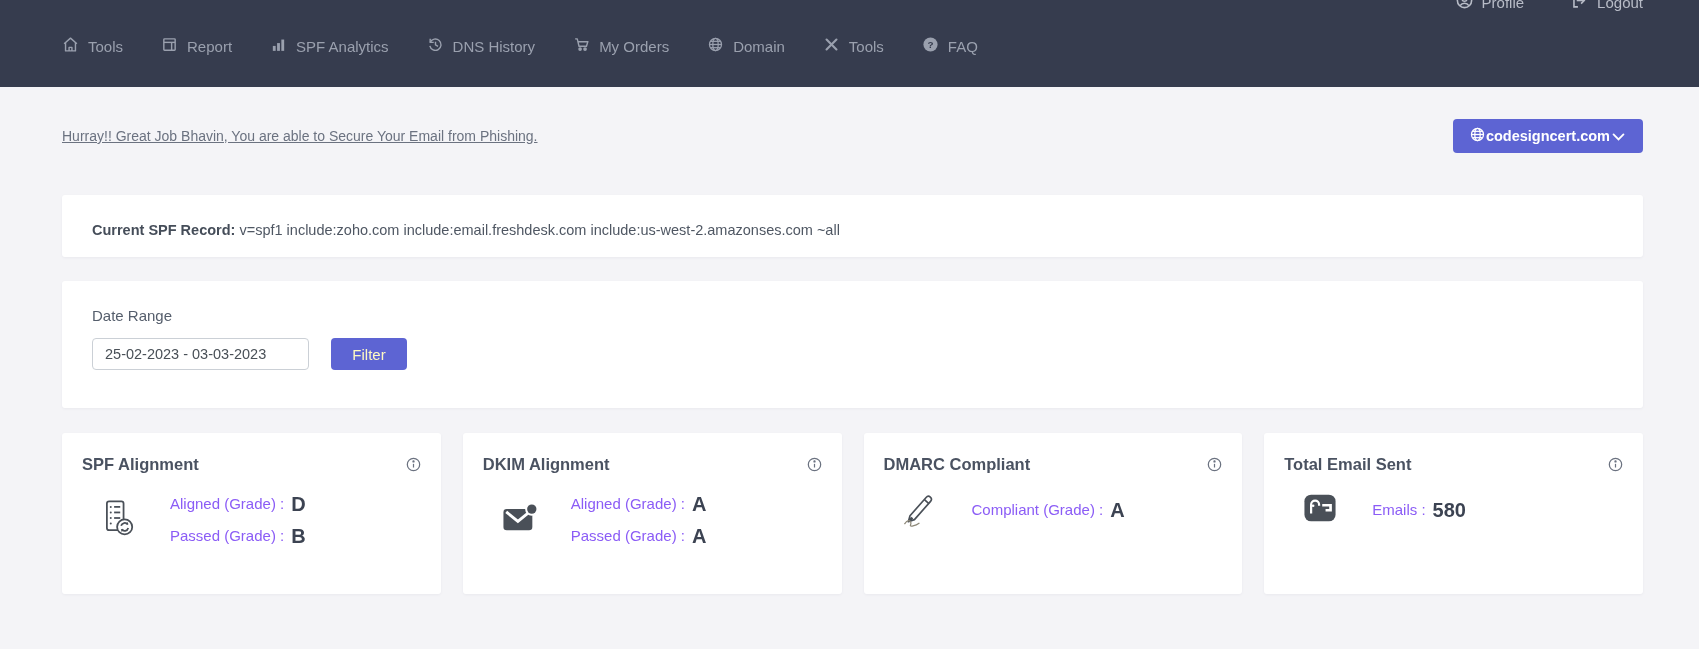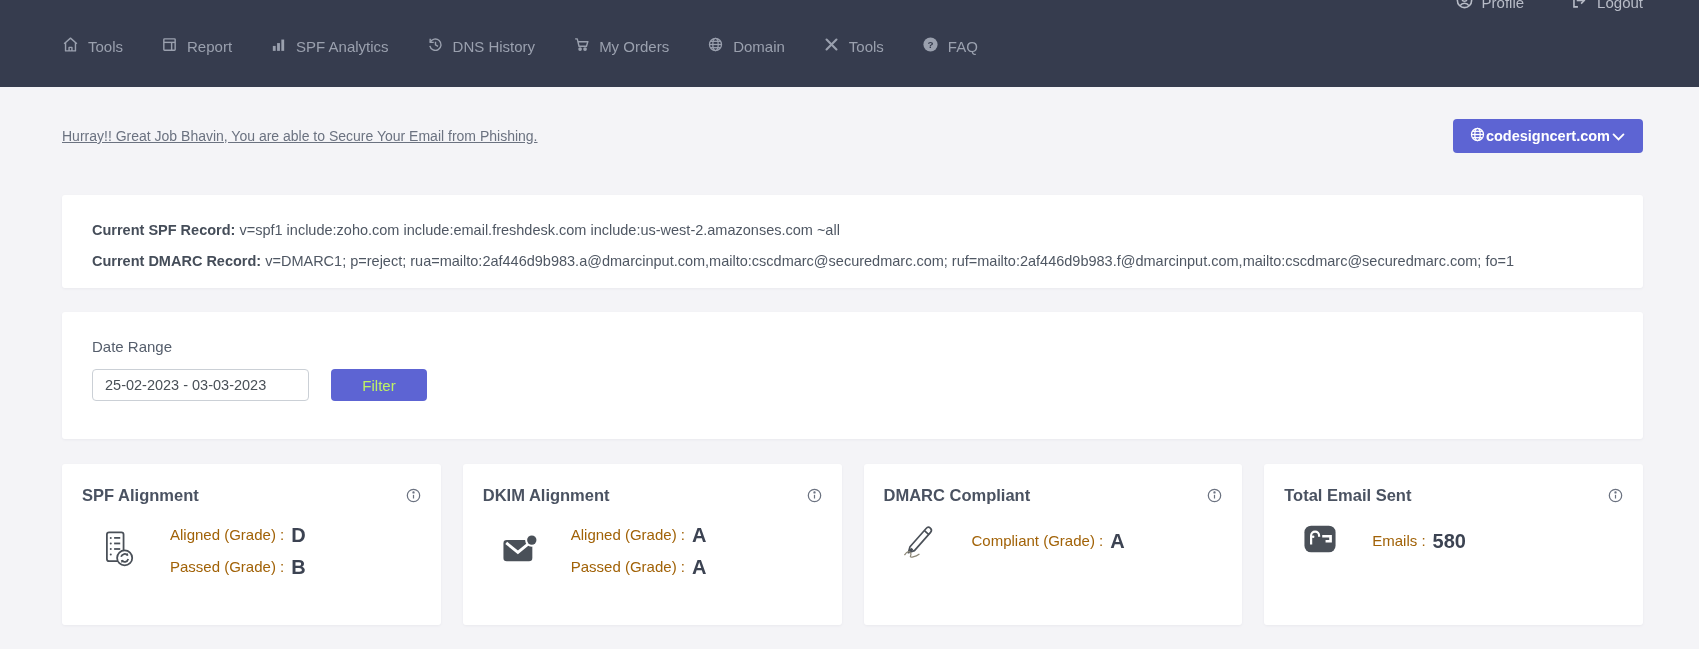--- a/index.html
+++ b/index.html
@@ -67,41 +67,41 @@
   .date-input {
     width:217px; height:32px;
     border:1px solid #cbd0d6; border-radius:4px;
     padding:0 12px;
     font-size:14.5px; color:#495057;
     font-family:"Liberation Sans", sans-serif;
     background:#fff; outline:none;
   }
   .filter-btn {
     margin-left:22px;
-    width:96px; height:32px;
-    background:#5d64d3; color:#bef264;
+    width:76px; height:32px;
+    background:#5d64d3; color:#fef9c3;
     border:none; border-radius:4px;
     font-size:15px; cursor:pointer;
     font-family:"Liberation Sans", sans-serif;
   }
   
   .cards-row { margin-top:25px; display:flex; gap:22px; }
   .card { flex:1; height:161px; padding:22px 20px; }
   .card-title {
     display:flex; align-items:center; gap:8px;
     font-size:16.5px; font-weight:bold; color:#4a5261;justify-content:space-between;
   }
   .info-icon { display:inline-flex; color:#6b7280; }
   .info-icon svg { width:15px; height:15px; }
   .card-body { margin-top:14px; display:flex; align-items:center; }
   .card-icon { width:46px; margin-left:16px; color:#4a5058; flex:0 0 auto; }
   .card-icon svg { width:40px; height:40px; }
   .card-rows { margin-left:26px; }
   .grade-row { display:flex; align-items:center; line-height:32px; }
-  .grade-label { font-size:15px; color:#a16207; }
+  .grade-label { font-size:15px; color:#8b5cf6; }
   .grade-value { margin-left:7px; font-size:20px; font-weight:bold; color:#3c4352; }
 </style>
 </head>
 <body>
 
 <header class="navbar">
 
   <div class="top-links">
     <div class="top-link">
       <span>
@@ -229,24 +229,20 @@
           <path d="M5 9 l7 7 7-7"></path>
         </svg>
       </span>
     </button>
   </div>
 
   <section class="panel records-panel">
     <div class="record-line">
       <span class="record-label">Current SPF Record:</span>
       <span>v=spf1 include:zoho.com include:email.freshdesk.com include:us-west-2.amazonses.com ~all</span>
-    </div>
-    <div class="record-line">
-      <span class="record-label">Current DMARC Record:</span>
-      <span>v=DMARC1; p=reject; rua=mailto:2af446d9b983.a@dmarcinput.com,mailto:cscdmarc@securedmarc.com; ruf=mailto:2af446d9b983.f@dmarcinput.com,mailto:cscdmarc@securedmarc.com; fo=1</span>
     </div>
   </section>
 
   <section class="panel filter-panel">
     <div class="filter-label">Date Range</div>
     <div class="filter-row">
       <input class="date-input" type="text" value="25-02-2023 - 03-03-2023" style="">
       <button class="filter-btn">Filter</button>
     </div>
   </section>

